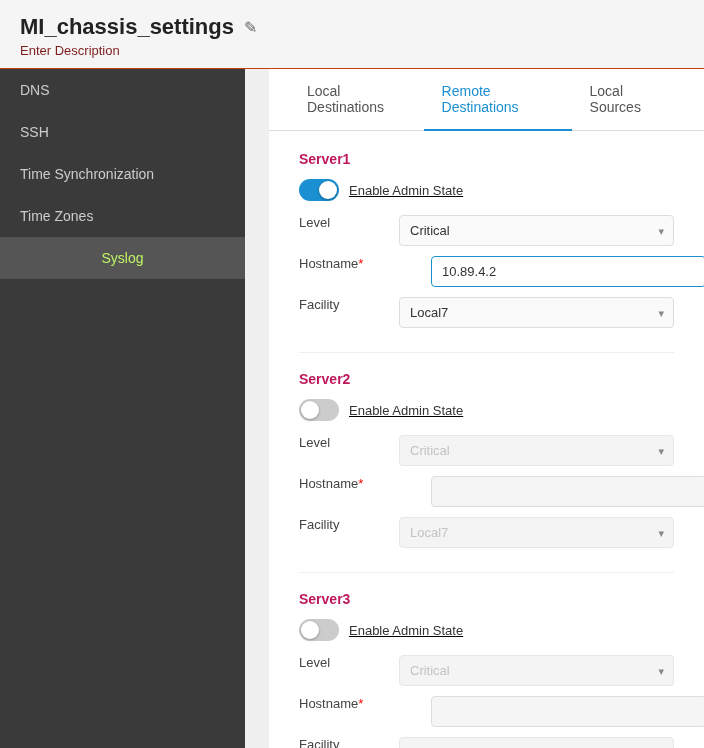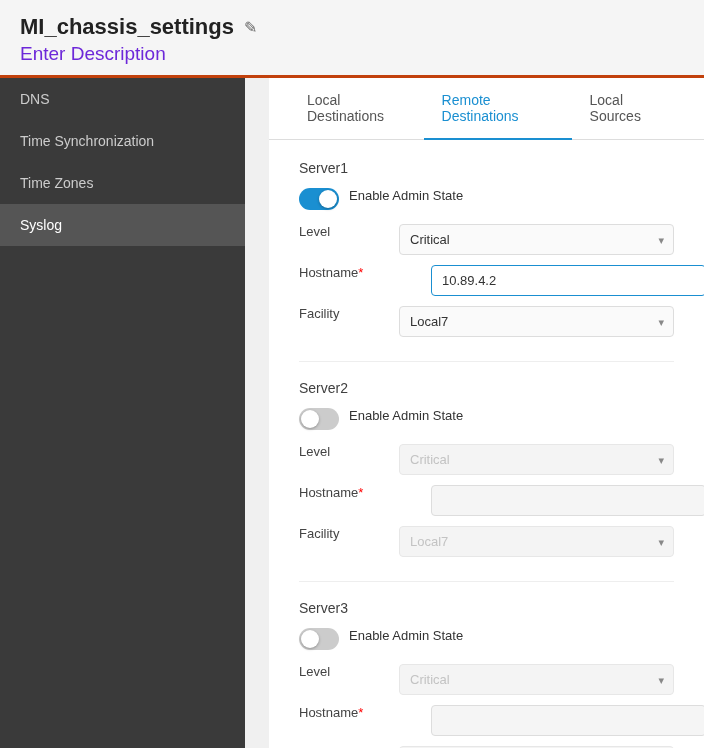--- a/index.html
+++ b/index.html
@@ -1,43 +1,43 @@
 <!DOCTYPE html>
 <html><head>
   <meta charset="utf-8">
   <style>
     * { box-sizing: border-box; margin: 0; padding: 0; }
     body { font-family: -apple-system, BlinkMacSystemFont, 'Segoe UI', Arial, sans-serif; background: #f0f0f0; width: 704px; height: 748px; overflow: hidden; }
 
     .app-container { display: flex; flex-direction: column; height: 748px; }
 
-    .header { background: #f5f5f5; padding: 14px 20px 10px 20px; border-bottom: 3px solid #c2410c; }
+    .header { background: #f5f5f5; padding: 14px 20px 10px 20px; border-bottom: 1px solid #c2410c; }
     .header-title-row { display: flex; align-items: center; gap: 10px; }
     .header-title { font-size: 22px; font-weight: 600; color: #222; }
     .edit-icon { color: #666; font-size: 16px; cursor: pointer; }
-    .header-subtitle { font-size: 19px; color: #6d28d9; margin-top: 3px; }
+    .header-subtitle { font-size: 13px; color: #7f1d1d; margin-top: 3px; }
 
     .body { display: flex; flex: 1; overflow: hidden; gap: 24px; }
 
     .sidebar { width: 245px; background: #3a3a3a; color: #fff; flex-shrink: 0; }
     .sidebar-item { padding: 13px 20px; font-size: 14px; color: #ccc; cursor: pointer; }
-    .sidebar-item.active { background: #555; color: #ffffff; }
+    .sidebar-item.active { background: #555; color: #bef264; text-align: center; }
 
     .main { flex: 1; background: #fff; overflow-y: auto; }
 
     .tabs { display: flex; border-bottom: 1px solid #ddd; padding: 0 20px; background: #fff; }
     .tab { padding: 14px 18px; font-size: 14px; color: #555; cursor: pointer; border-bottom: 2px solid transparent; margin-bottom: -1px; }
     .tab.active { color: #1a8fd1; border-bottom: 2px solid #1a8fd1; font-weight: 500; }
 
     .content { padding: 20px 30px; }
 
     .server-block { margin-bottom: 24px; }
-    .server-title { font-size: 14px; font-weight: 400; color: #404040; margin-bottom: 12px; }
-
-    .toggle-row { display: flex; align-items: flex-start; gap: 10px; margin-bottom: 14px; }
+    .server-title { font-size: 14px; font-weight: 700; color: #be185d; margin-bottom: 12px; }
+
+    .toggle-row { display: flex; align-items: center; gap: 10px; margin-bottom: 14px; text-decoration: underline; }
     .toggle-label { font-size: 13px; color: #333; }
 
     .toggle { position: relative; width: 40px; height: 22px; cursor: pointer; flex-shrink: 0; }
     .toggle-slider { position: absolute; top: 0; left: 0; right: 0; bottom: 0; border-radius: 22px; transition: 0.2s; }
     .toggle-slider.on { background: #1a8fd1; }
     .toggle-slider.off { background: #ccc; }
     .toggle-slider::before { content: ''; position: absolute; width: 18px; height: 18px; border-radius: 50%; background: #fff; top: 2px; transition: 0.2s; box-shadow: 0 1px 3px rgba(0,0,0,0.3); }
     .toggle-slider.on::before { left: 20px; }
     .toggle-slider.off::before { left: 2px; }
 
@@ -64,20 +64,21 @@
     <div class="header-title-row">
       <span class="header-title">MI_chassis_settings</span>
       <span class="edit-icon">✎</span>
     </div>
     <div class="header-subtitle">Enter Description</div>
   </div>
 
   <div class="body">
     <div class="sidebar">
       <div class="sidebar-item">DNS</div>
+      <div class="sidebar-item">SSH</div>
       <div class="sidebar-item">Time Synchronization</div>
       <div class="sidebar-item">Time Zones</div>
       <div class="sidebar-item active">Syslog</div>
     </div>
 
     <div class="main">
       <div class="tabs">
         <div class="tab">Local Destinations</div>
         <div class="tab active">Remote Destinations</div>
         <div class="tab">Local Sources</div>

